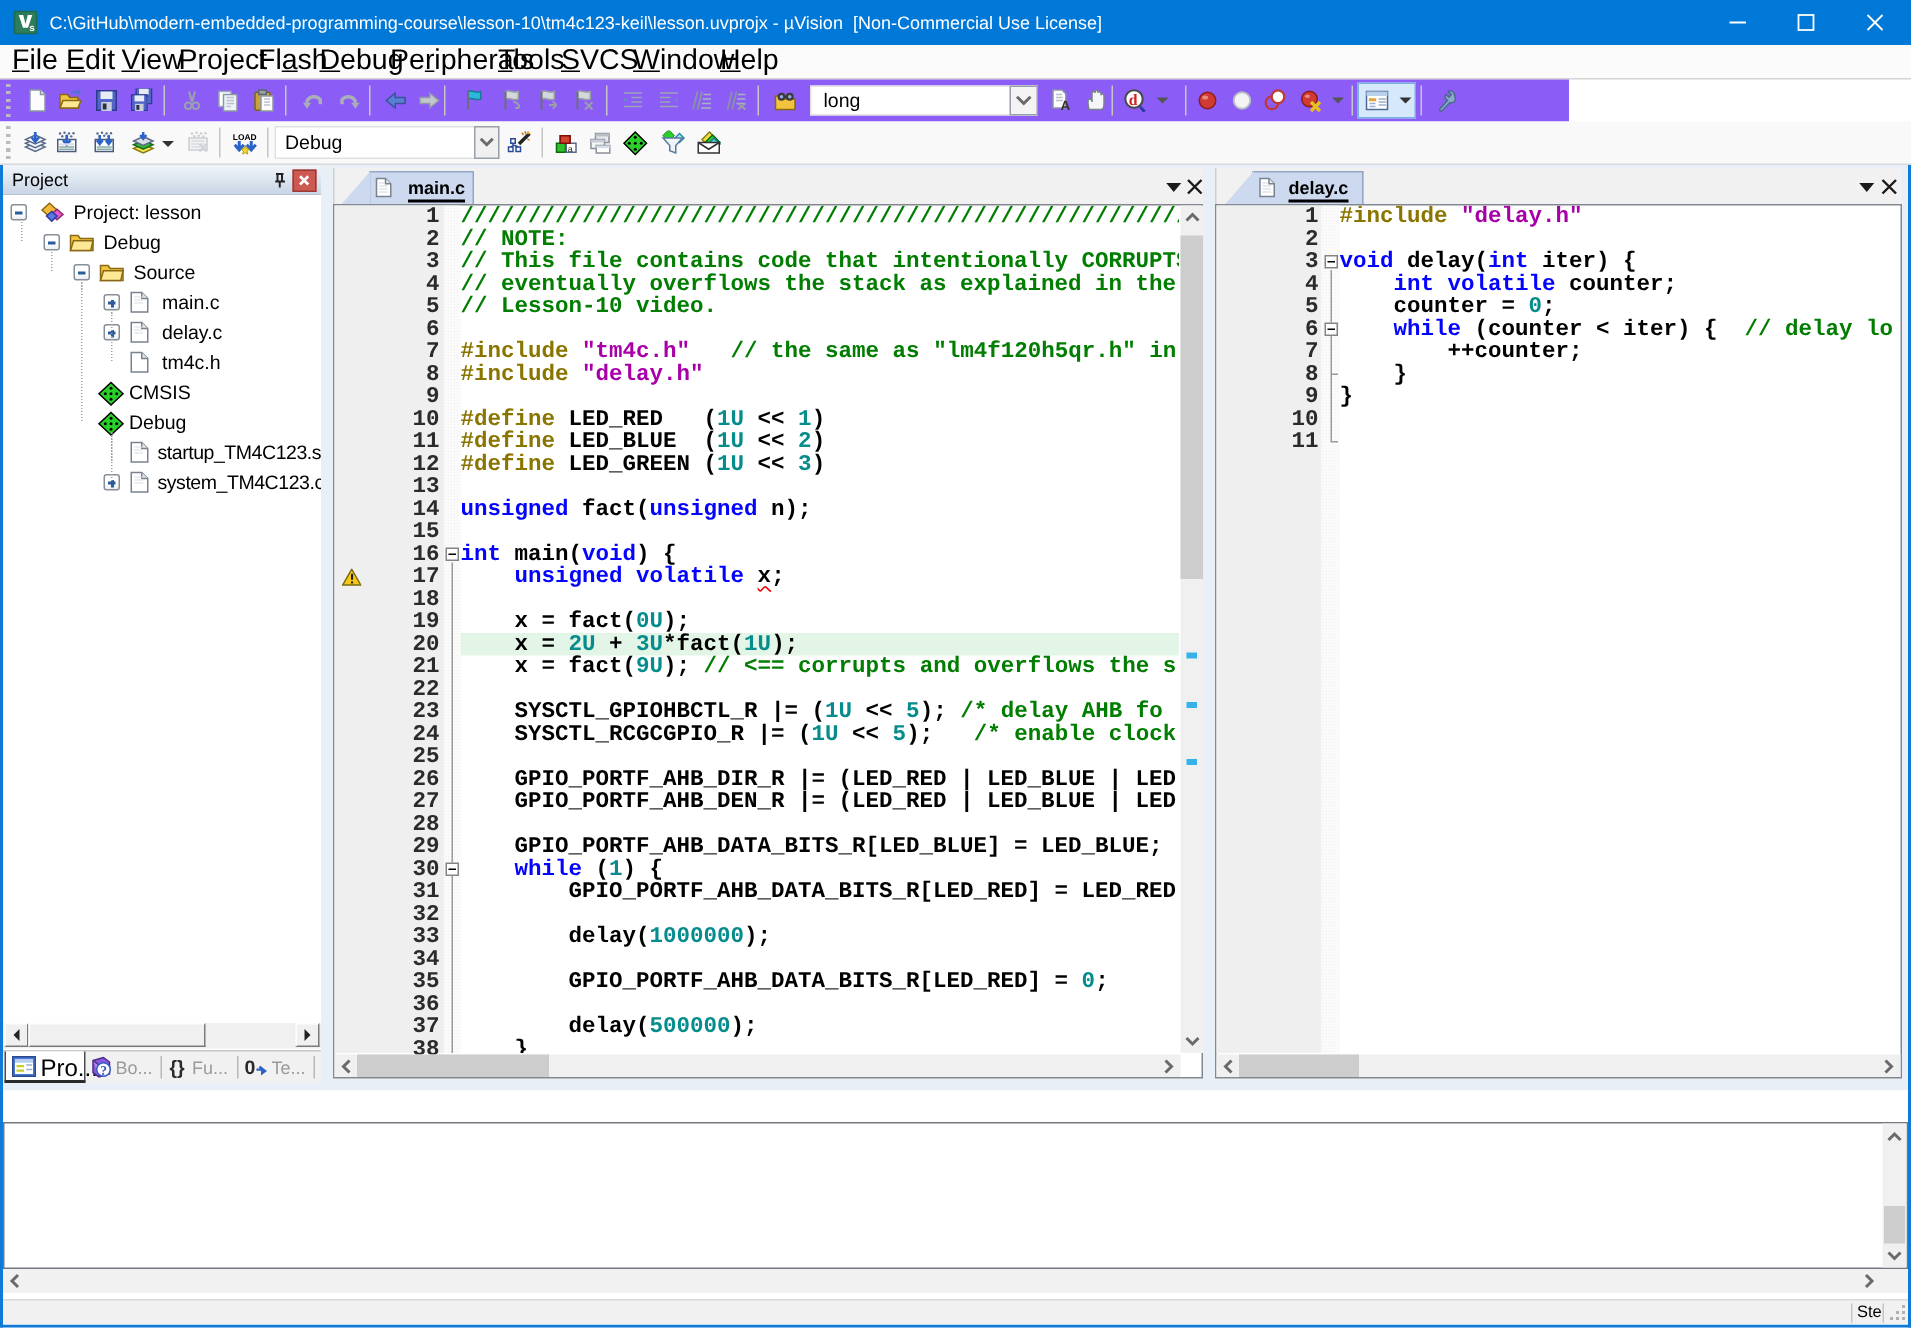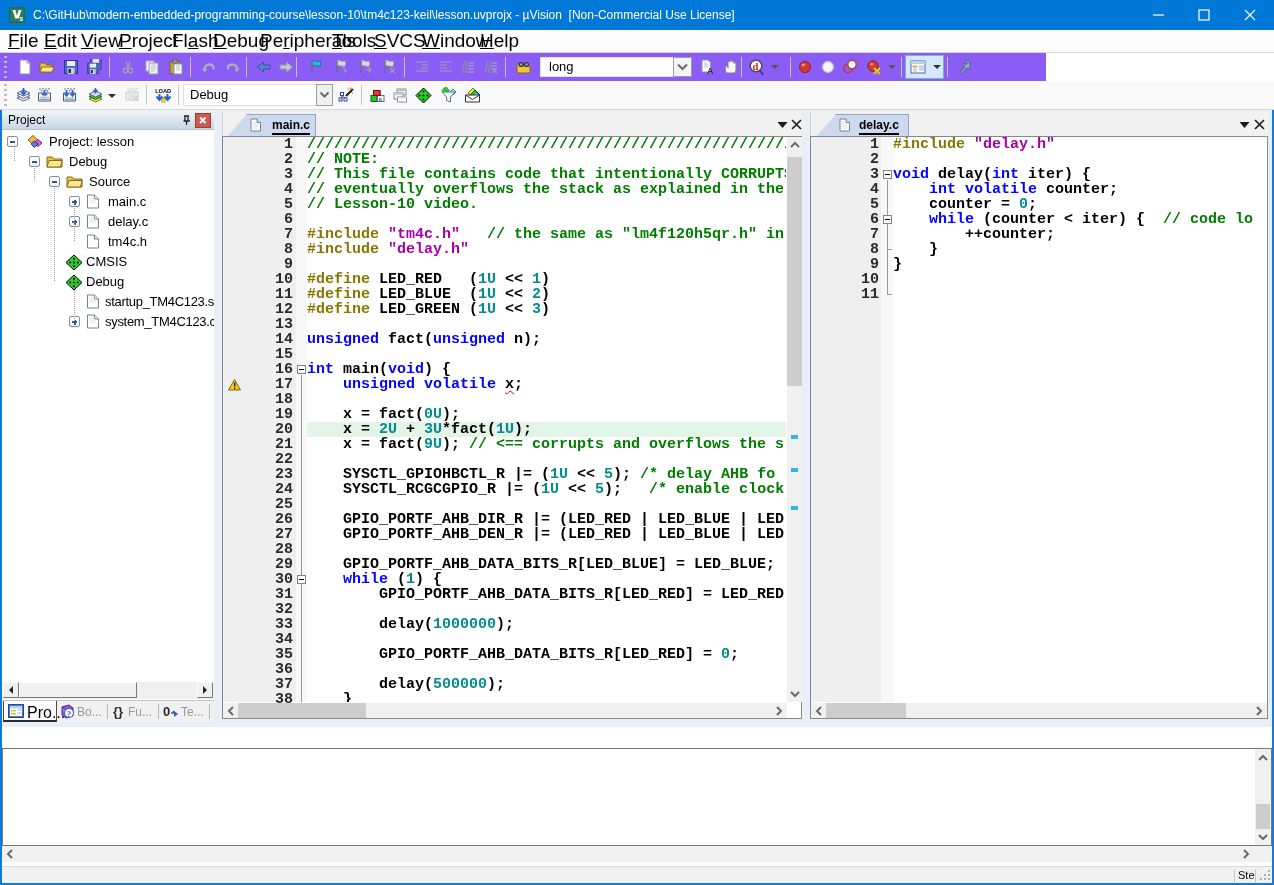--- a/index.html
+++ b/index.html
@@ -697,21 +697,21 @@
 8
 9
 10
 11
 </div>
 <div class="codes" style="left:82px;top:0;width:374px;height:565px;overflow:hidden"><span class="p">#include</span> <span class="s">"delay.h"</span>
 
 <span class="k">void</span> delay(<span class="k">int</span> iter) {
     <span class="k">int</span> <span class="k">volatile</span> counter;
     counter = <span class="n">0</span>;
-    <span class="k">while</span> (counter &lt; iter) {  <span class="c">// code lo</span>
+    <span class="k">while</span> (counter &lt; iter) {  <span class="c">// delay lo</span>
         ++counter;
     }
 }</div>
 <div class="fold" style="left:72px;top:33px">
         <i></i>
       </div>
 <div class="fold" style="left:72px;top:78px">
         <i></i>
       </div>
 <div class="abs" style="left:76px;top:43px;width:1px;height:114px;background:#9a9a9a"></div>

